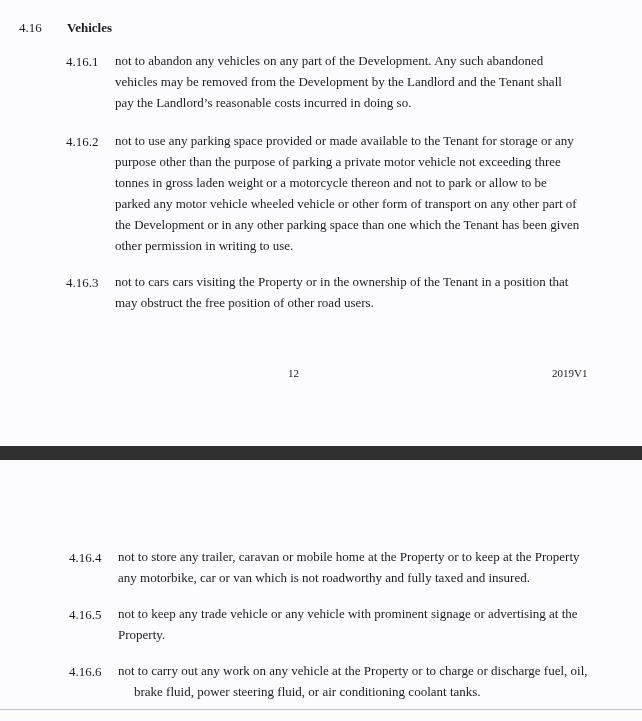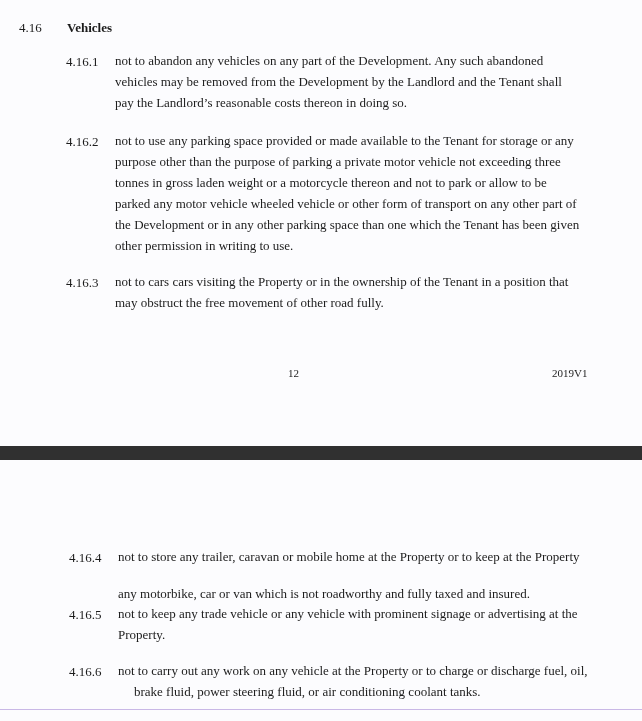--- a/index.html
+++ b/index.html
@@ -26,50 +26,50 @@
 <body>
 
 <div class="page page1">
   <span class="heading-num">4.16</span>
   <span class="heading-title">Vehicles</span>
 
   <div class="clause">
     <span class="num" style="left:66px; top:54px;">4.16.1</span>
     <span class="line" style="left:115px; top:50px;">not to abandon any vehicles on any part of the Development. Any such abandoned</span>
     <span class="line" style="left:115px; top:71px;">vehicles may be removed from the Development by the Landlord and the Tenant shall</span>
-    <span class="line" style="left:115px; top:92px;">pay the Landlord’s reasonable costs thereon in doing so.</span>
+    <span class="line" style="left:115px; top:92px;">pay the Landlord’s reasonable costs incurred in doing so.</span>
   </div>
 
   <div class="clause">
     <span class="num" style="left:66px; top:134px;">4.16.2</span>
     <span class="line" style="left:115px; top:130px;">not to use any parking space provided or made available to the Tenant for storage or any</span>
     <span class="line" style="left:115px; top:151px;">purpose other than the purpose of parking a private motor vehicle not exceeding three</span>
     <span class="line" style="left:115px; top:172px;">tonnes in gross laden weight or a motorcycle thereon and not to park or allow to be</span>
     <span class="line" style="left:115px; top:193px;">parked any motor vehicle wheeled vehicle or other form of transport on any other part of</span>
     <span class="line" style="left:115px; top:214px;">the Development or in any other parking space than one which the Tenant has been given</span>
     <span class="line" style="left:115px; top:235px;">other permission in writing to use.</span>
   </div>
 
   <div class="clause">
     <span class="num" style="left:66px; top:275px;">4.16.3</span>
     <span class="line" style="left:115px; top:271px;">not to cars cars visiting the Property or in the ownership of the Tenant in a position that</span>
-    <span class="line" style="left:115px; top:292px;">may obstruct the free movement of other road fully.</span>
+    <span class="line" style="left:115px; top:292px;">may obstruct the free position of other road users.</span>
   </div>
 
   <span class="footer-page">12</span>
   <span class="footer-ver">2019V1</span>
 </div>
 
 <div class="page-gap"></div>
 
 <div class="page page2">
   <div class="clause">
     <span class="num" style="left:69px; top:90px;">4.16.4</span>
     <span class="line" style="left:118px; top:86px;">not to store any trailer, caravan or mobile home at the Property or to keep at the Property</span>
-    <span class="line" style="left:118px; top:123px;text-align:right;">any motorbike, car or van which is not roadworthy and fully taxed and insured.</span>
+    <span class="line" style="left:118px; top:107px;text-align:right;">any motorbike, car or van which is not roadworthy and fully taxed and insured.</span>
   </div>
 
   <div class="clause">
     <span class="num" style="left:69px; top:147px;">4.16.5</span>
     <span class="line" style="left:118px; top:143px;">not to keep any trade vehicle or any vehicle with prominent signage or advertising at the</span>
     <span class="line" style="left:118px; top:164px;">Property.</span>
   </div>
 
   <div class="clause">
     <span class="num" style="left:69px; top:204px;">4.16.6</span>

